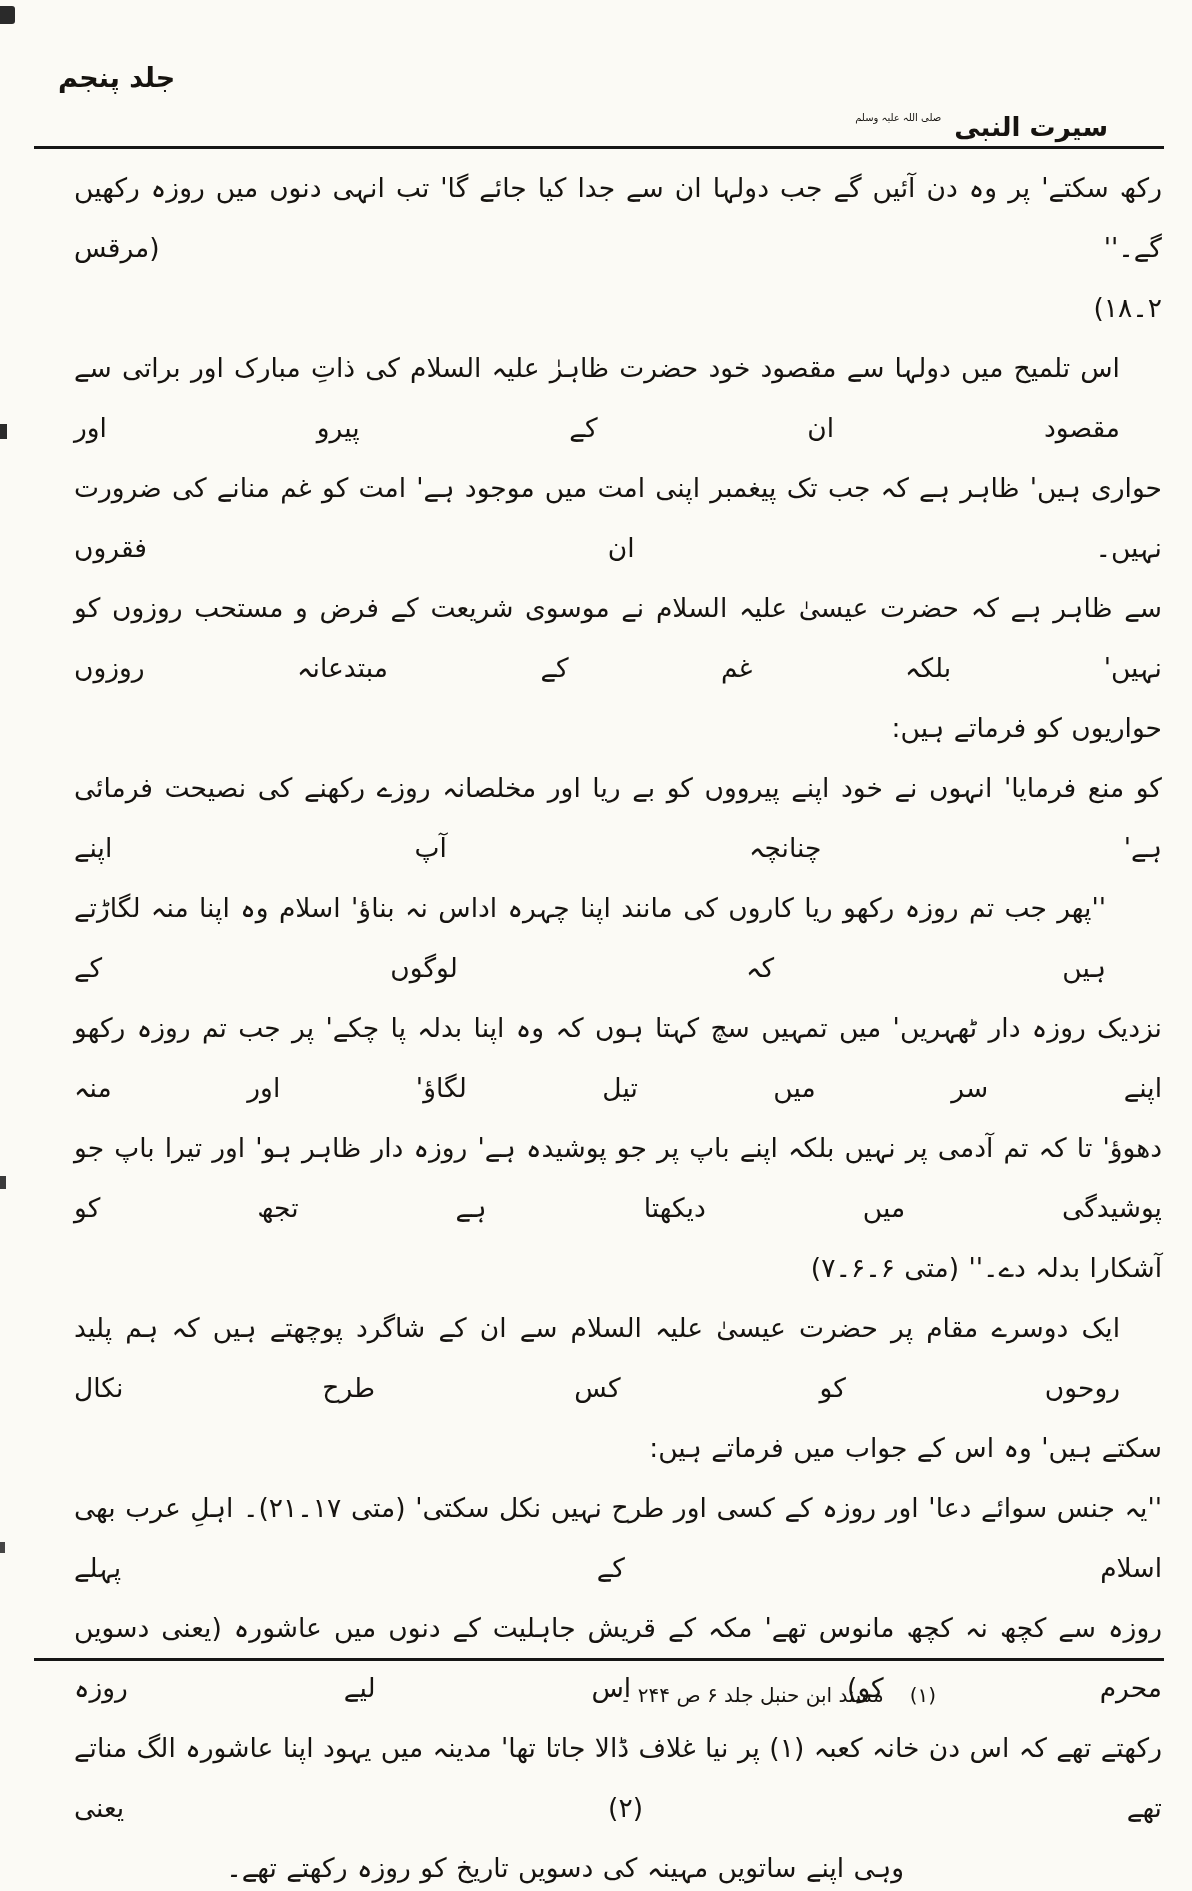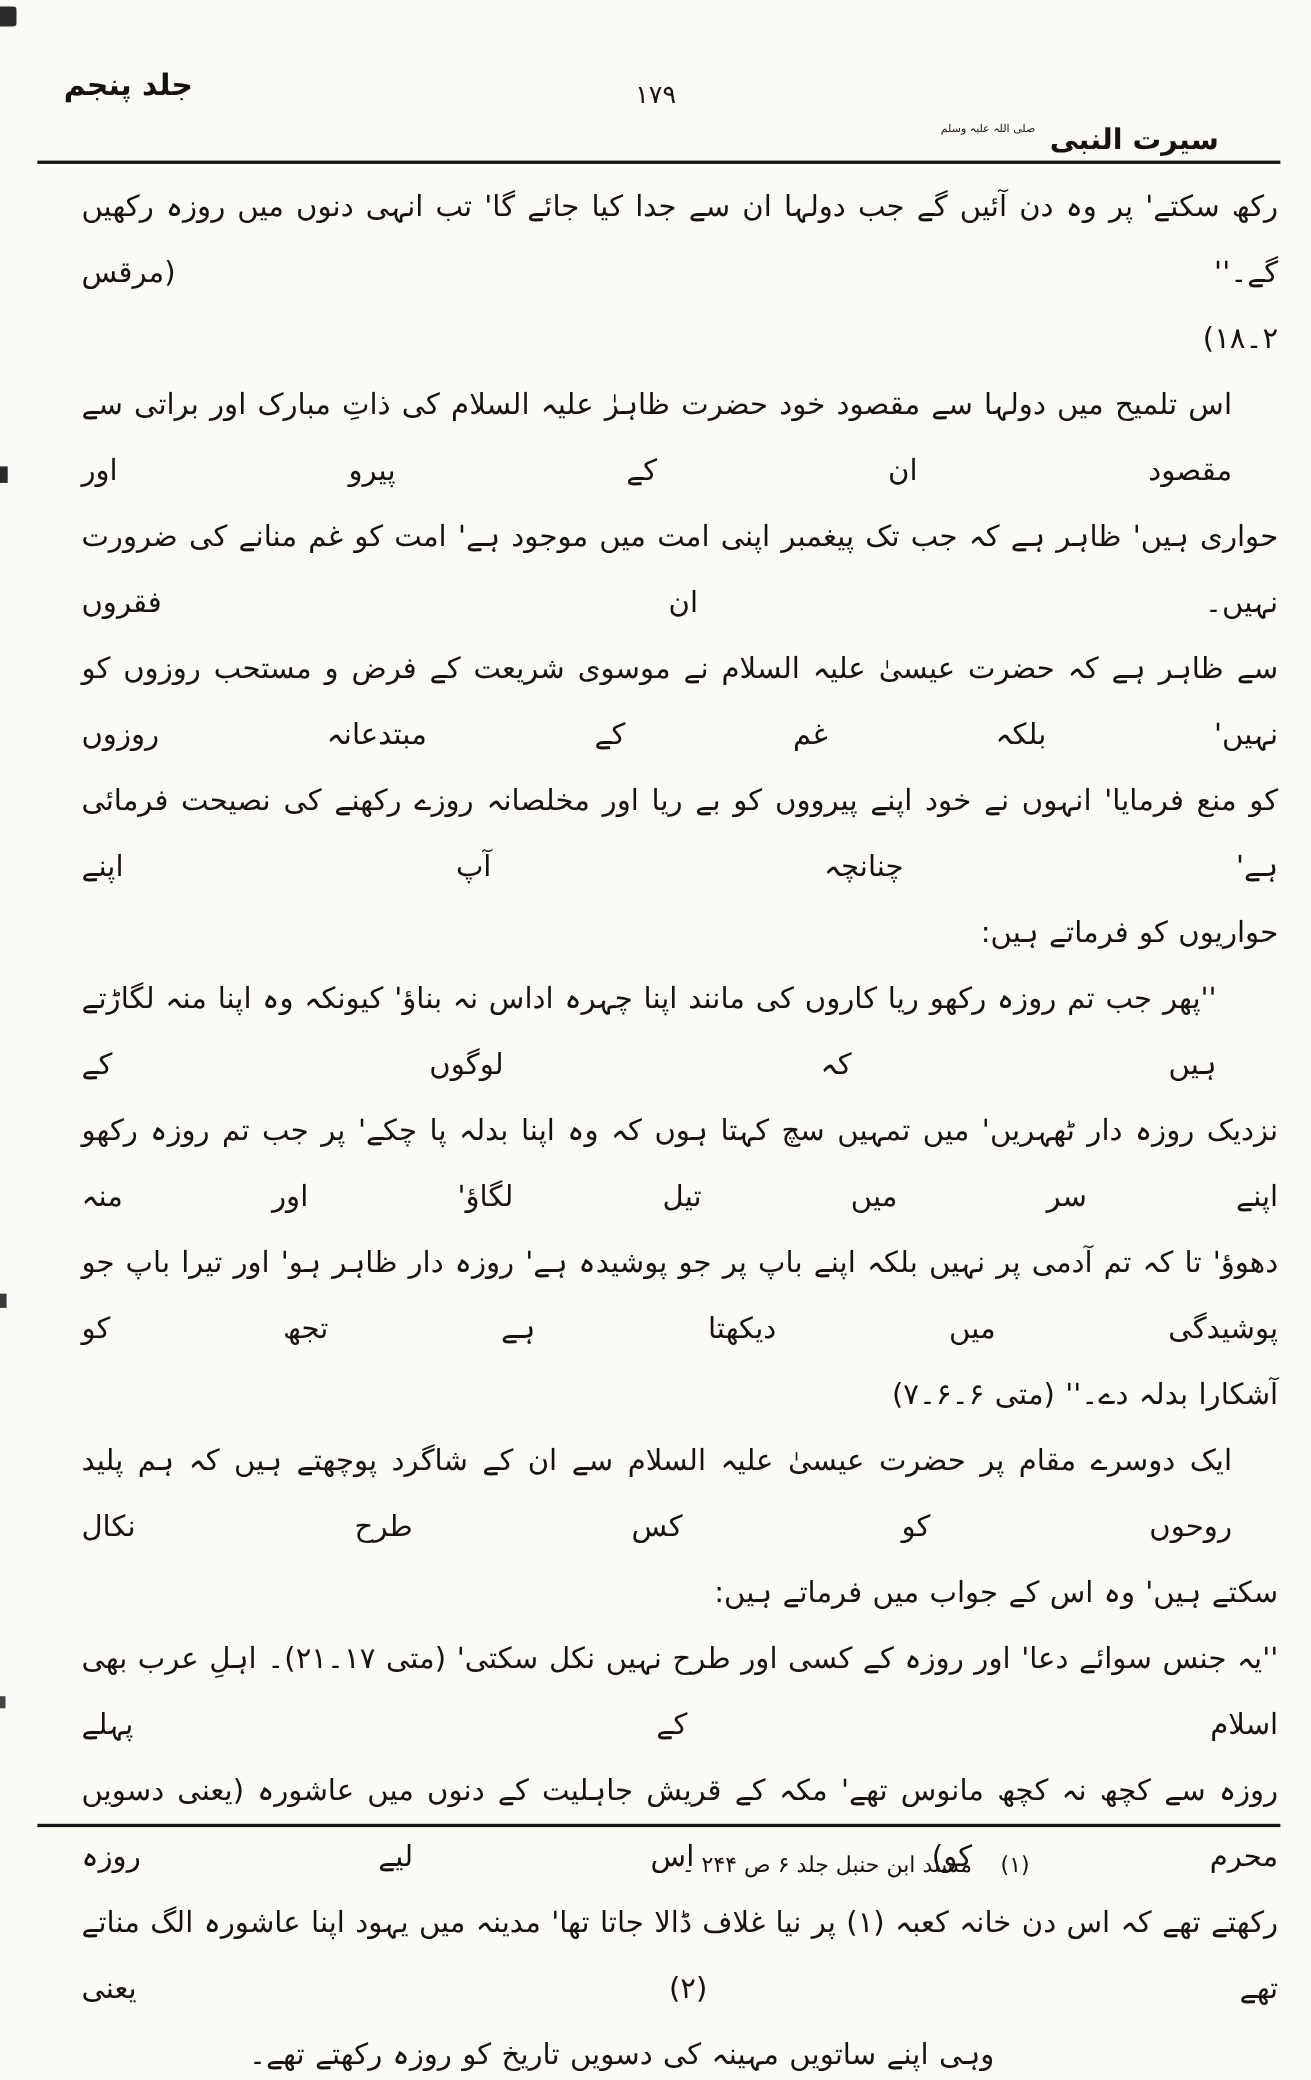--- a/index.html
+++ b/index.html
@@ -60,36 +60,35 @@
 </style>
 </head>
 <body>
 
 <div class="page">
 
   <div class="hdr-title">
     <span>سیرت النبی</span>
     <span class="hdr-honorific">صلی اللہ علیہ وسلم</span>
   </div>
-  <div class="hdr-pagenum">۱۷۹</div>
   <div class="hdr-volume">جلد پنجم</div>
   <div class="rule-top"></div>
 
   <div class="body-block">
 
     <div class="line full">رکھ سکتے' پر وہ دن آئیں گے جب دولہا ان سے جدا کیا جائے گا' تب انہی دنوں میں روزہ رکھیں گے۔'' (مرقس</div>
     <div class="line short">۲۔۱۸)</div>
 
     <div class="line indent">اس تلمیح میں دولہا سے مقصود خود حضرت ظاہرٰ علیہ السلام کی ذاتِ مبارک اور براتی سے مقصود ان کے پیرو اور</div>
     <div class="line">حواری ہیں' ظاہر ہے کہ جب تک پیغمبر اپنی امت میں موجود ہے' امت کو غم منانے کی ضرورت نہیں۔ ان فقروں</div>
     <div class="line">سے ظاہر ہے کہ حضرت عیسیٰ علیہ السلام نے موسوی شریعت کے فرض و مستحب روزوں کو نہیں' بلکہ غم کے مبتدعانہ روزوں</div>
+    <div class="line short">حواریوں کو فرماتے ہیں:</div>
     <div class="line">کو منع فرمایا' انہوں نے خود اپنے پیرووں کو بے ریا اور مخلصانہ روزے رکھنے کی نصیحت فرمائی ہے' چنانچہ آپ اپنے</div>
-    <div class="line short">حواریوں کو فرماتے ہیں:</div>
 
-    <div class="line quote-indent">''پھر جب تم روزہ رکھو ریا کاروں کی مانند اپنا چہرہ اداس نہ بناؤ' کیونکہ وہ اپنا منہ لگاڑتے ہیں کہ لوگوں کے</div>
+    <div class="line quote-indent">''پھر جب تم روزہ رکھو ریا کاروں کی مانند اپنا چہرہ اداس نہ بناؤ' اسلام وہ اپنا منہ لگاڑتے ہیں کہ لوگوں کے</div>
     <div class="line">نزدیک روزہ دار ٹھہریں' میں تمہیں سچ کہتا ہوں کہ وہ اپنا بدلہ پا چکے' پر جب تم روزہ رکھو اپنے سر میں تیل لگاؤ' اور منہ</div>
     <div class="line">دھوؤ' تا کہ تم آدمی پر نہیں بلکہ اپنے باپ پر جو پوشیدہ ہے' روزہ دار ظاہر ہو' اور تیرا باپ جو پوشیدگی میں دیکھتا ہے تجھ کو</div>
     <div class="line short">آشکارا بدلہ دے۔'' (متی ۶۔۶۔۷)</div>
 
     <div class="line indent">ایک دوسرے مقام پر حضرت عیسیٰ علیہ السلام سے ان کے شاگرد پوچھتے ہیں کہ ہم پلید روحوں کو کس طرح نکال</div>
     <div class="line short">سکتے ہیں' وہ اس کے جواب میں فرماتے ہیں:</div>
 
     <div class="line">''یہ جنس سوائے دعا' اور روزہ کے کسی اور طرح نہیں نکل سکتی' (متی ۱۷۔۲۱)۔ اہلِ عرب بھی اسلام کے پہلے</div>
     <div class="line">روزہ سے کچھ نہ کچھ مانوس تھے' مکہ کے قریش جاہلیت کے دنوں میں عاشورہ (یعنی دسویں محرم کو) اس لیے روزہ</div>
     <div class="line">رکھتے تھے کہ اس دن خانہ کعبہ (۱) پر نیا غلاف ڈالا جاتا تھا' مدینہ میں یہود اپنا عاشورہ الگ مناتے تھے (۲) یعنی</div>

